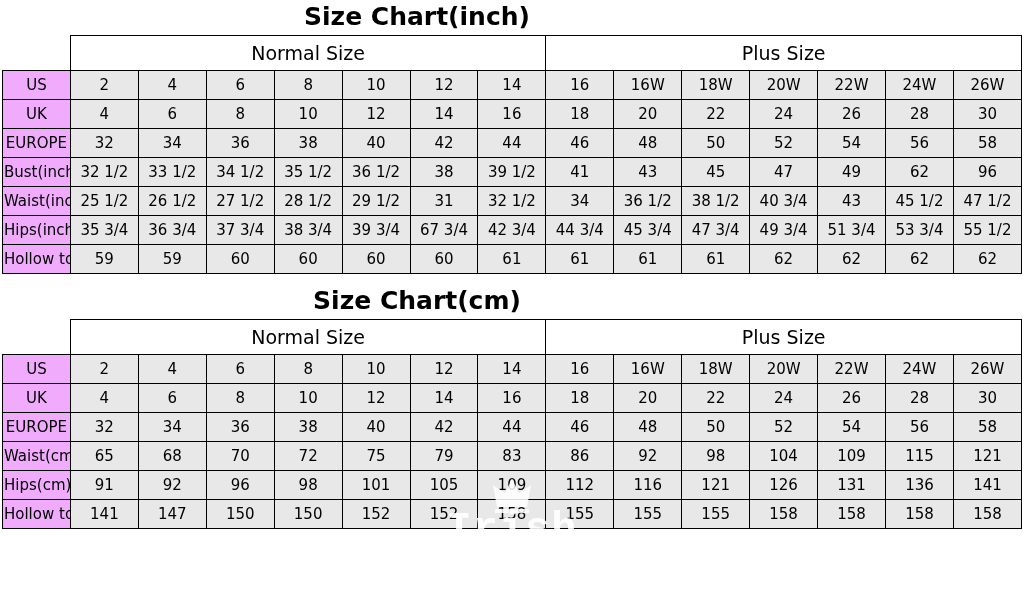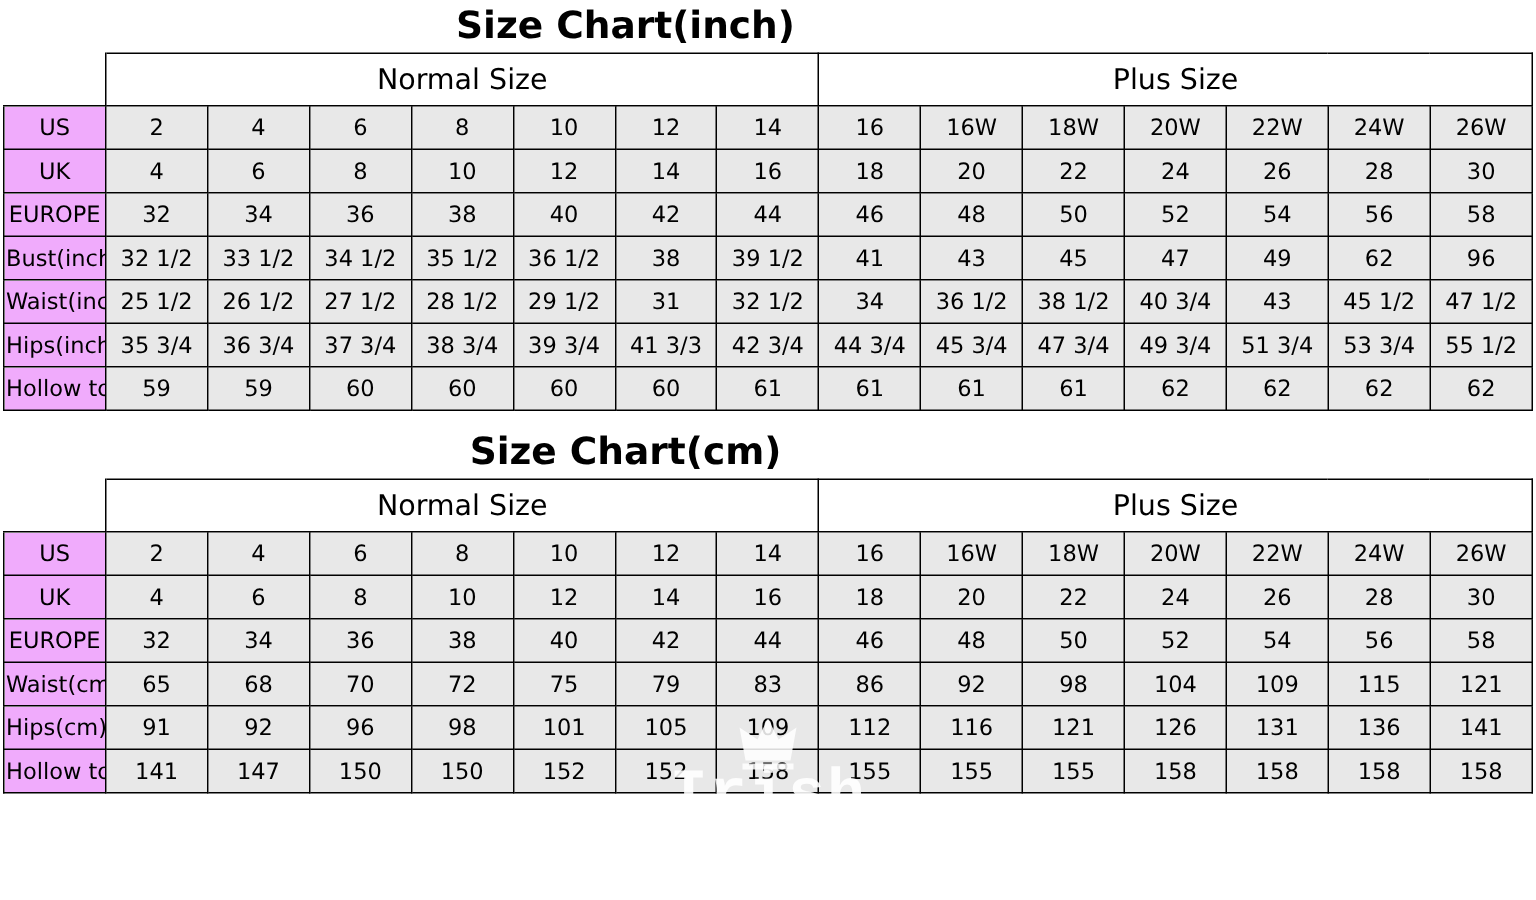--- a/index.html
+++ b/index.html
@@ -194,21 +194,21 @@
         <td class="value">45 1/2</td>
         <td class="value">47 1/2</td>
       </tr>
       <tr>
         <td class="rowlabel">Hips(inch)</td>
         <td class="value">35 3/4</td>
         <td class="value">36 3/4</td>
         <td class="value">37 3/4</td>
         <td class="value">38 3/4</td>
         <td class="value">39 3/4</td>
-        <td class="value">41 3/3</td>
+        <td class="value">67 3/4</td>
         <td class="value">42 3/4</td>
         <td class="value">44 3/4</td>
         <td class="value">45 3/4</td>
         <td class="value">47 3/4</td>
         <td class="value">49 3/4</td>
         <td class="value">51 3/4</td>
         <td class="value">53 3/4</td>
         <td class="value">55 1/2</td>
       </tr>
       <tr>

